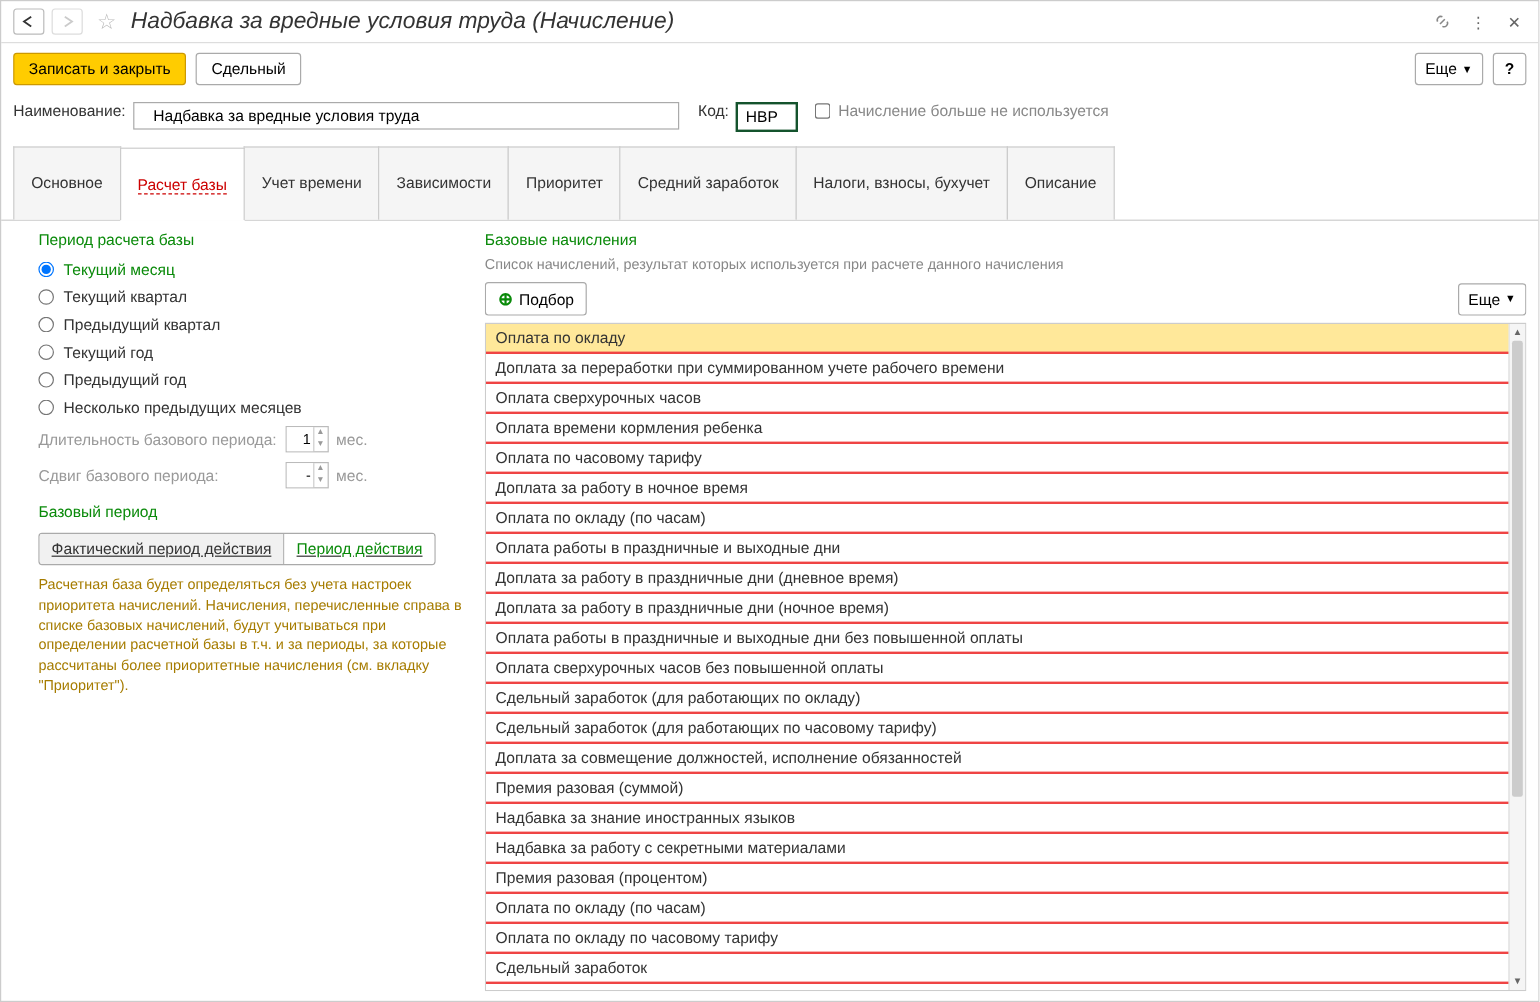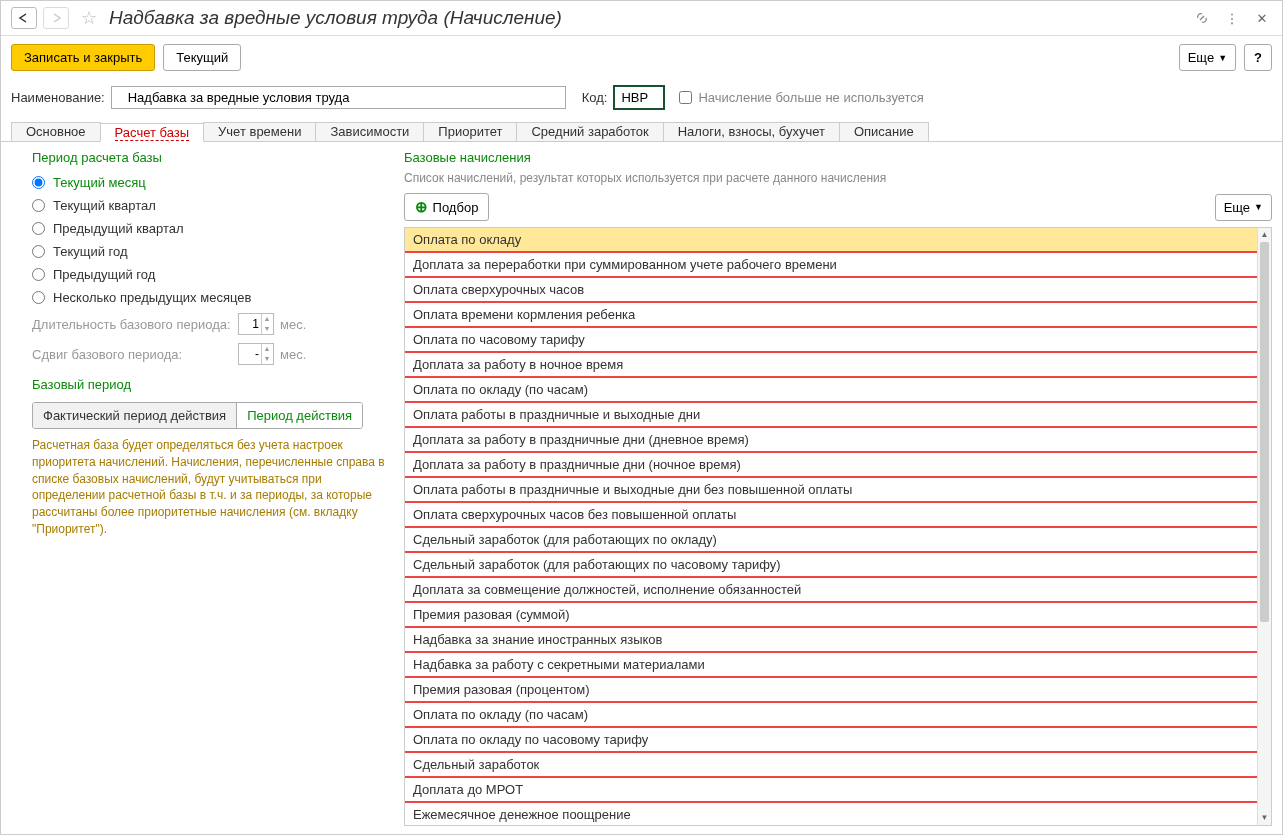--- a/index.html
+++ b/index.html
@@ -11,43 +11,43 @@
 .star-icon { width: 20px; height: 20px; color: #bbb; display: flex; align-items: center; justify-content: center; font-size: 18px; margin: 0 4px; }
 .title { font-size: 19px; color: #333; flex: 1; font-style: italic; }
 .title-right { display: flex; gap: 10px; align-items: center; }
 .icon-btn { width: 20px; height: 20px; display: flex; align-items: center; justify-content: center; cursor: pointer; color: #666; }
 .toolbar { display: flex; padding: 8px 10px; gap: 8px; align-items: center; }
 .btn-primary { background: #fc0; border: 1px solid #c90; padding: 5px 12px; border-radius: 3px; cursor: pointer; font-size: 13px; }
 .btn { background: #fff; border: 1px solid #aaa; padding: 5px 12px; border-radius: 3px; cursor: pointer; font-size: 13px; }
 .btn-more { background: #fff; border: 1px solid #aaa; padding: 5px 8px; border-radius: 3px; cursor: pointer; font-size: 13px; display: flex; align-items: center; gap: 4px; }
 .btn-help { background: #fff; border: 1px solid #aaa; padding: 5px 9px; border-radius: 3px; cursor: pointer; font-size: 13px; font-weight: bold; }
 .spacer { flex: 1; }
-.form-row { display: flex; padding: 6px 10px; align-items: center; gap: 6px; }
+.form-row { display: flex; padding: 6px 10px; align-items: flex-start; gap: 6px; }
 .label { color: #333; }
 .input-text { border: 1px solid #aaa; padding: 3px 16px; font-size: 13px; }
 .input-code { border: 2px solid #14532d; padding: 3px 6px; font-size: 13px; width: 52px; }
 .checkbox-wrap { display: flex; align-items: center; gap: 6px; color: #888; margin-left: 8px; }
 .checkbox-wrap input { margin: 0; }
 .tabs { display: flex; border-bottom: 1px solid #ccc; padding: 0 10px; margin-top: 6px; }
-.tab { padding: 1px 14px; border: 1px solid #ccc; border-bottom: none; background: #f5f5f5; cursor: pointer; margin-right: -1px; font-size: 13px; }
+.tab { padding: 22px 14px; border: 1px solid #ccc; border-bottom: none; background: #f5f5f5; cursor: pointer; margin-right: -1px; font-size: 13px; }
 .tab.active { background: #fff; position: relative; top: 1px; border-bottom: 1px solid #fff; }
 .tab.active span { border-bottom: 1px dashed #c00; color: #c00; }
 .content { display: flex; flex: 1; overflow: hidden; padding: 8px 10px; gap: 12px; margin-left: 21px; }
 .left-col { width: 360px; display: flex; flex-direction: column; }
 .right-col { flex: 1; display: flex; flex-direction: column; overflow: hidden; }
 .section-title { color: #0a8a0a; font-size: 13px; margin-bottom: 6px; }
 .radio-row { display: flex; align-items: center; gap: 8px; padding: 4px 0; }
 .radio-row input { margin: 0; }
 .radio-row.selected { color: #0a8a0a; }
 .spinner-row { display: flex; align-items: center; gap: 6px; padding: 4px 0; color: #999; }
 .spinner { border: 1px solid #bbb; width: 36px; height: 22px; display: flex; }
 .spinner input { border: none; width: 22px; text-align: right; padding: 2px; font-size: 12px; }
 .spinner-btns { display: flex; flex-direction: column; border-left: 1px solid #ccc; }
 .spinner-btns div { width: 10px; height: 10px; font-size: 7px; text-align: center; line-height: 9px; cursor: pointer; }
-.toggle-group { display: flex; border: 1px solid #aaa; border-radius: 3px; width: fit-content; overflow: hidden; margin-top: 4px; }
+.toggle-group { display: flex; border: 1px solid #aaa; border-radius: 3px; width: fit-content; overflow: hidden; margin-top: 4px; text-decoration: underline; }
 .toggle-btn { padding: 5px 10px; cursor: pointer; font-size: 13px; background: #fff; }
 .toggle-btn.active { color: #0a8a0a; }
 .toggle-btn:first-child { border-right: 1px solid #aaa; background: #f1f1f1; }
 .hint { color: #a67c00; font-size: 12px; line-height: 1.4; margin-top: 8px; }
 .subheading { color: #888; font-size: 12px; margin-bottom: 8px; }
 .right-toolbar { display: flex; align-items: center; gap: 8px; margin-bottom: 6px; }
 .btn-pick { background: #fff; border: 1px solid #aaa; padding: 4px 10px; border-radius: 3px; cursor: pointer; display: flex; align-items: center; gap: 5px; font-size: 13px; }
 .plus-icon { color: #0a8a0a; font-weight: bold; font-size: 15px; }
 .list-wrap { flex: 1; border: 1px solid #ccc; overflow: hidden; display: flex; }
 .list { flex: 1; overflow-y: auto; }
@@ -83,21 +83,21 @@
             <path d="M6 10 L10 6 M4 8 a3 3 0 0 1 4-4 M12 8 a3 3 0 0 1 -4 4" fill="none" stroke="#888" stroke-width="1.3"></path>
           </svg>
         </div>
       <div class="icon-btn">⋮</div>
       <div class="icon-btn">✕</div>
     </div>
   </div>
 
   <div class="toolbar">
     <button class="btn-primary">Записать и закрыть</button>
-    <button class="btn">Текущий</button>
+    <button class="btn">Сдельный</button>
     <div class="spacer"></div>
     <button class="btn-more">
         <span>Еще</span>
         <span class="caret">▼</span>
       </button>
     <button class="btn-help">?</button>
   </div>
 
   <div class="form-row">
     <span class="label">Наименование:</span>

